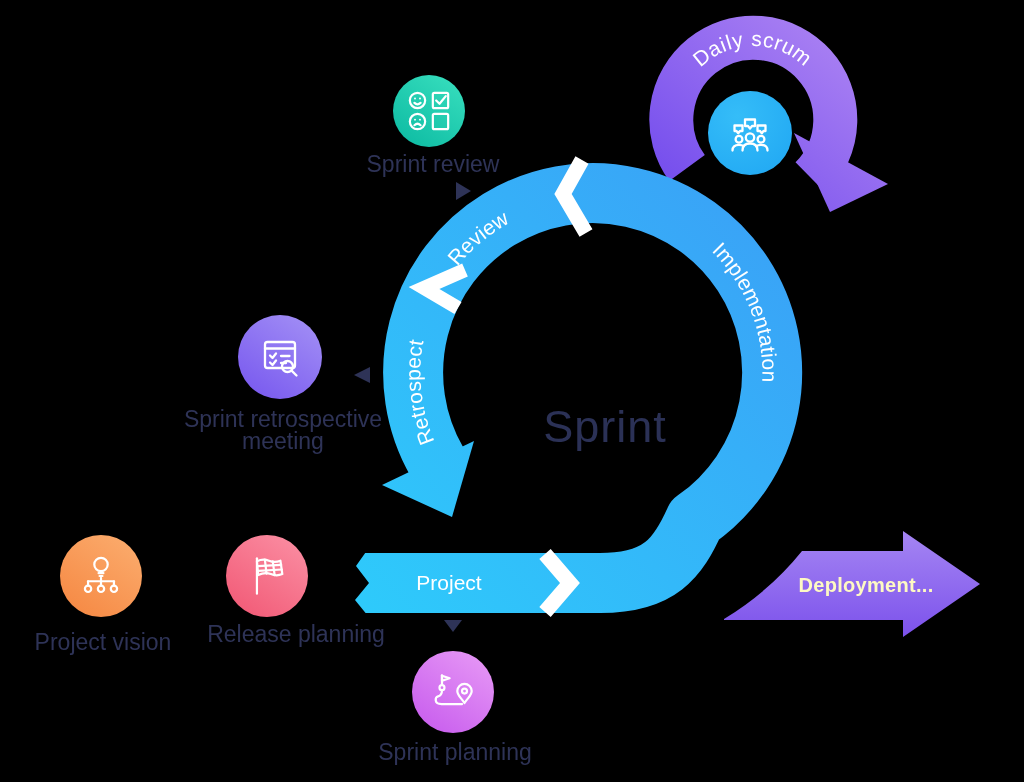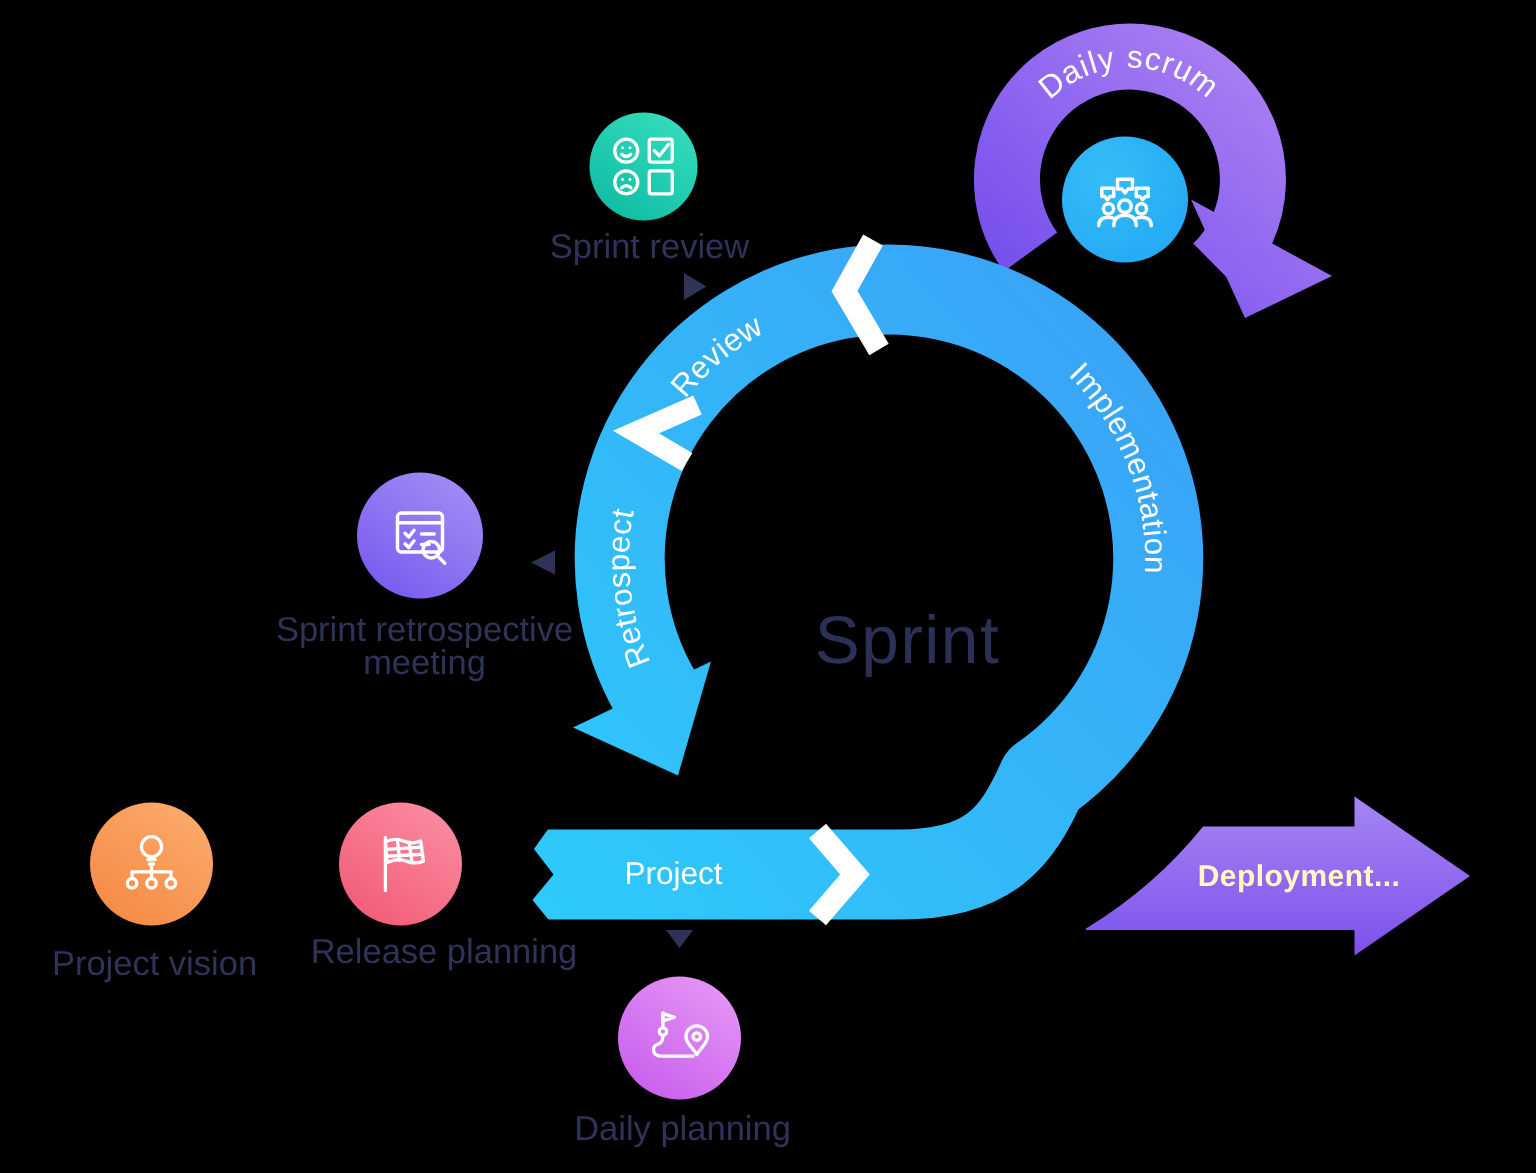--- a/index.html
+++ b/index.html
@@ -212,15 +212,15 @@
   </div>
 
   
   <div class="lbl lbl-sprint-review">Sprint review</div>
   <div class="lbl lbl-retro">
     <div>Sprint retrospective</div>
     <div>meeting</div>
   </div>
   <div class="lbl lbl-vision">Project vision</div>
   <div class="lbl lbl-release">Release planning</div>
-  <div class="lbl lbl-sprint-planning">Daily planning</div>
+  <div class="lbl lbl-sprint-planning">Sprint planning</div>
 
 </div>
 
 </body></html>

